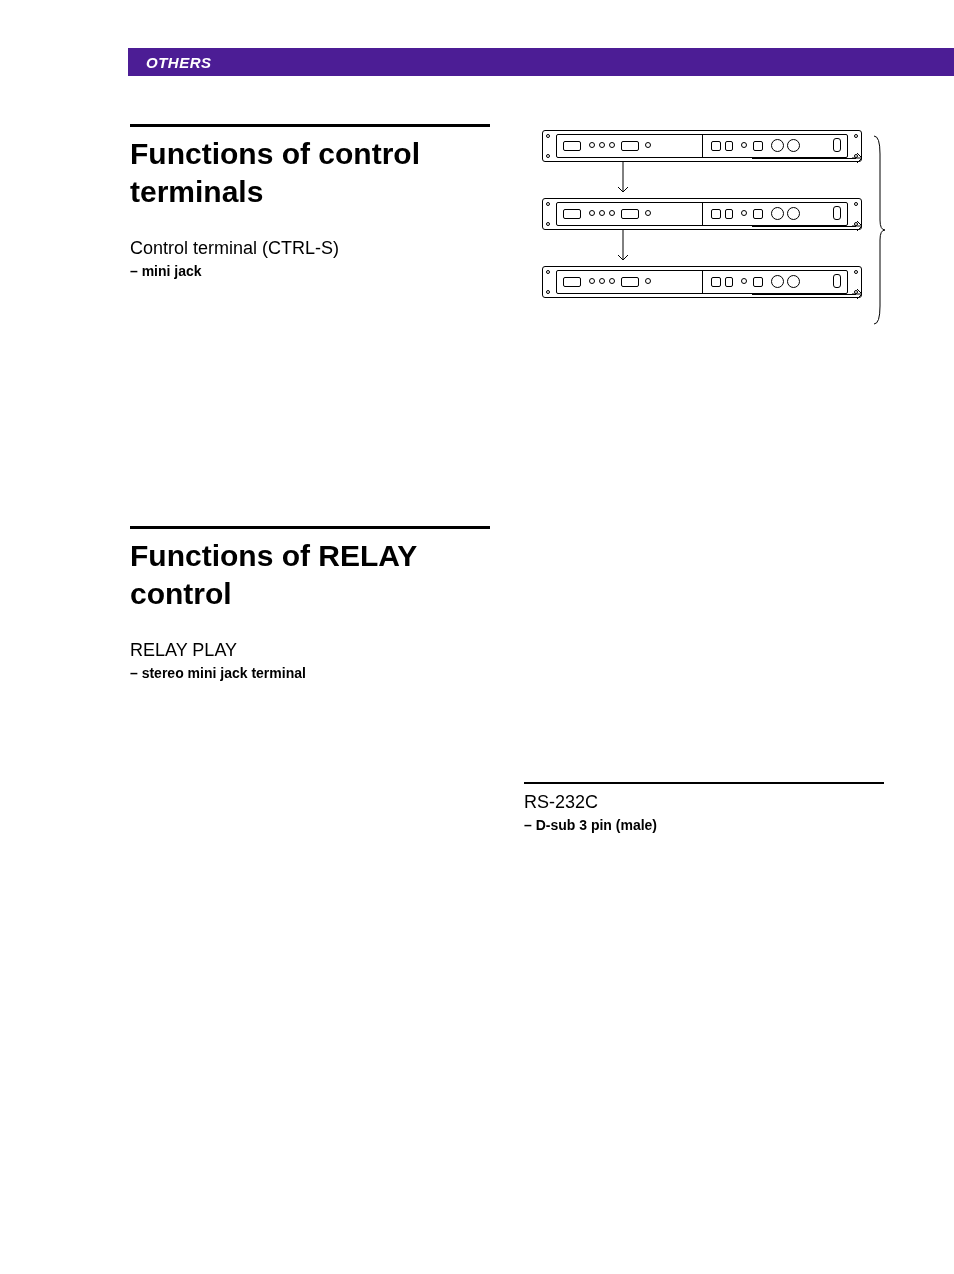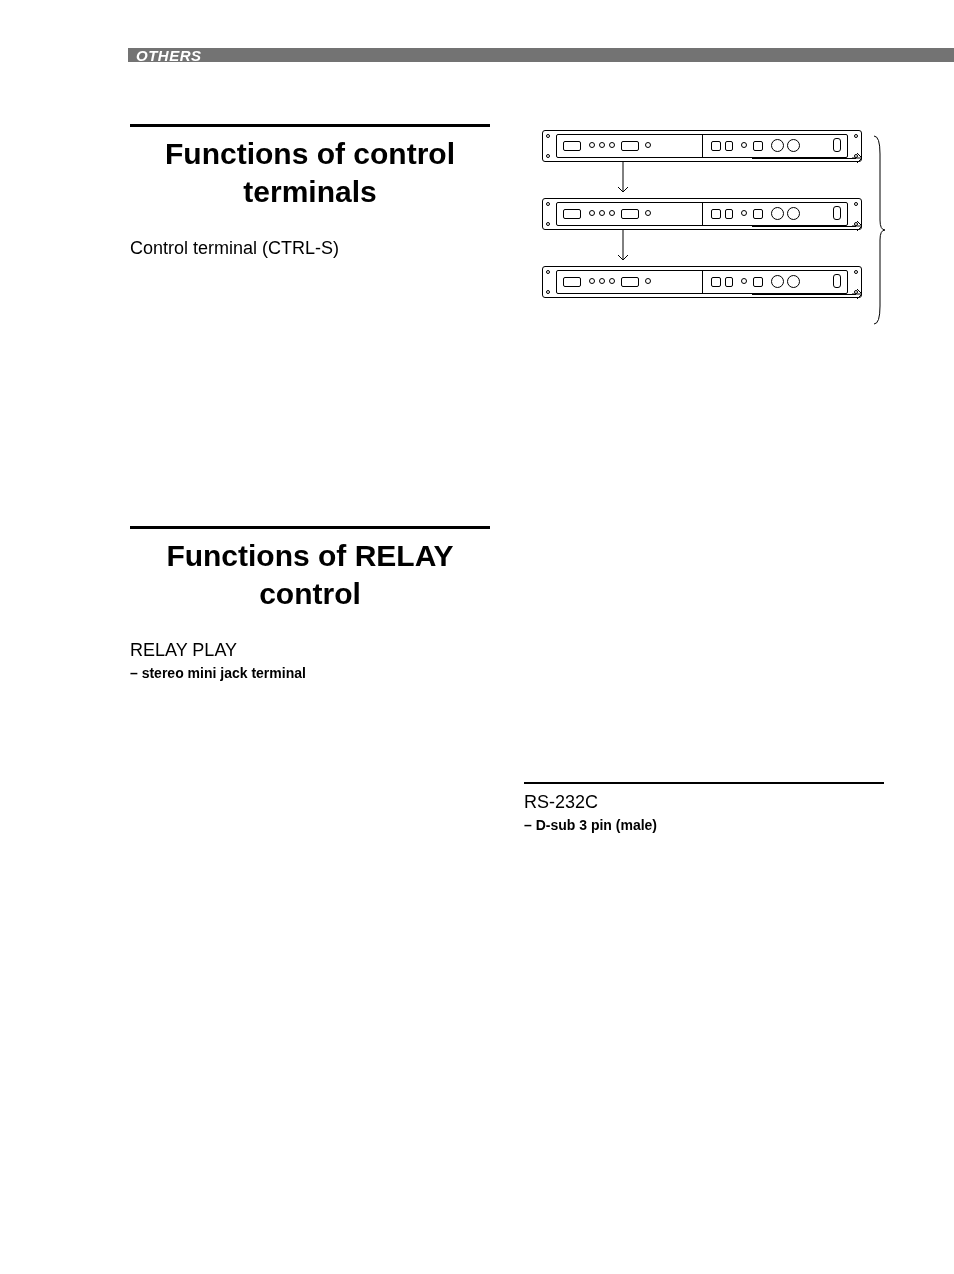--- a/index.html
+++ b/index.html
@@ -9,25 +9,25 @@
     background: #ffffff;
     font-family: Arial, Helvetica, sans-serif;
     color: #000;
     position: relative;
   }
   .header-bar {
     position: absolute;
     top: 48px;
     left: 128px;
     right: 0;
-    height: 14px;
-    background: #737373;
+    height: 28px;
+    background: #4c1d95;
     display: flex;
     align-items: center;
-    padding-left: 8px;
+    padding-left: 18px;
   }
   .header-bar-text {
     color: #fff;
     font-weight: bold;
     font-style: italic;
     font-size: 15px;
     letter-spacing: 0.5px;
   }
   .col-left {
     position: absolute;
@@ -43,21 +43,20 @@
     border: none;
     border-top: 3px solid #000;
     width: 100%;
     margin-bottom: 8px;
   }
   .sec-title {
     font-size: 30px;
     font-weight: bold;
     line-height: 1.25;
     margin-bottom: 28px;
-    text-align: center;
   }
   .sub-title {
     font-size: 18px;
     font-weight: normal;
     margin-bottom: 4px;
   }
   .sub-desc {
     font-size: 14px;
     font-weight: bold;
   }
@@ -133,20 +132,21 @@
   <span class="header-bar-text">OTHERS</span>
 </div>
 
 <div class="col-left" style="top:124px;">
   <hr class="sec-rule">
   <div class="sec-title">
     <span>Functions of control</span><br>
     <span>terminals</span>
   </div>
   <div class="sub-title">Control terminal (CTRL-S)</div>
+  <div class="sub-desc">– mini jack</div>
 </div>
 
 <div class="diagram-stack">
 
   <div class="rack-unit" style="top:4px;">
     <div class="rack-outer"></div>
     <div class="screw" style="left:4px; top:4px;"></div>
     <div class="screw" style="left:4px; bottom:4px;"></div>
     <div class="screw" style="right:4px; top:4px;"></div>
     <div class="screw" style="right:4px; bottom:4px;"></div>

